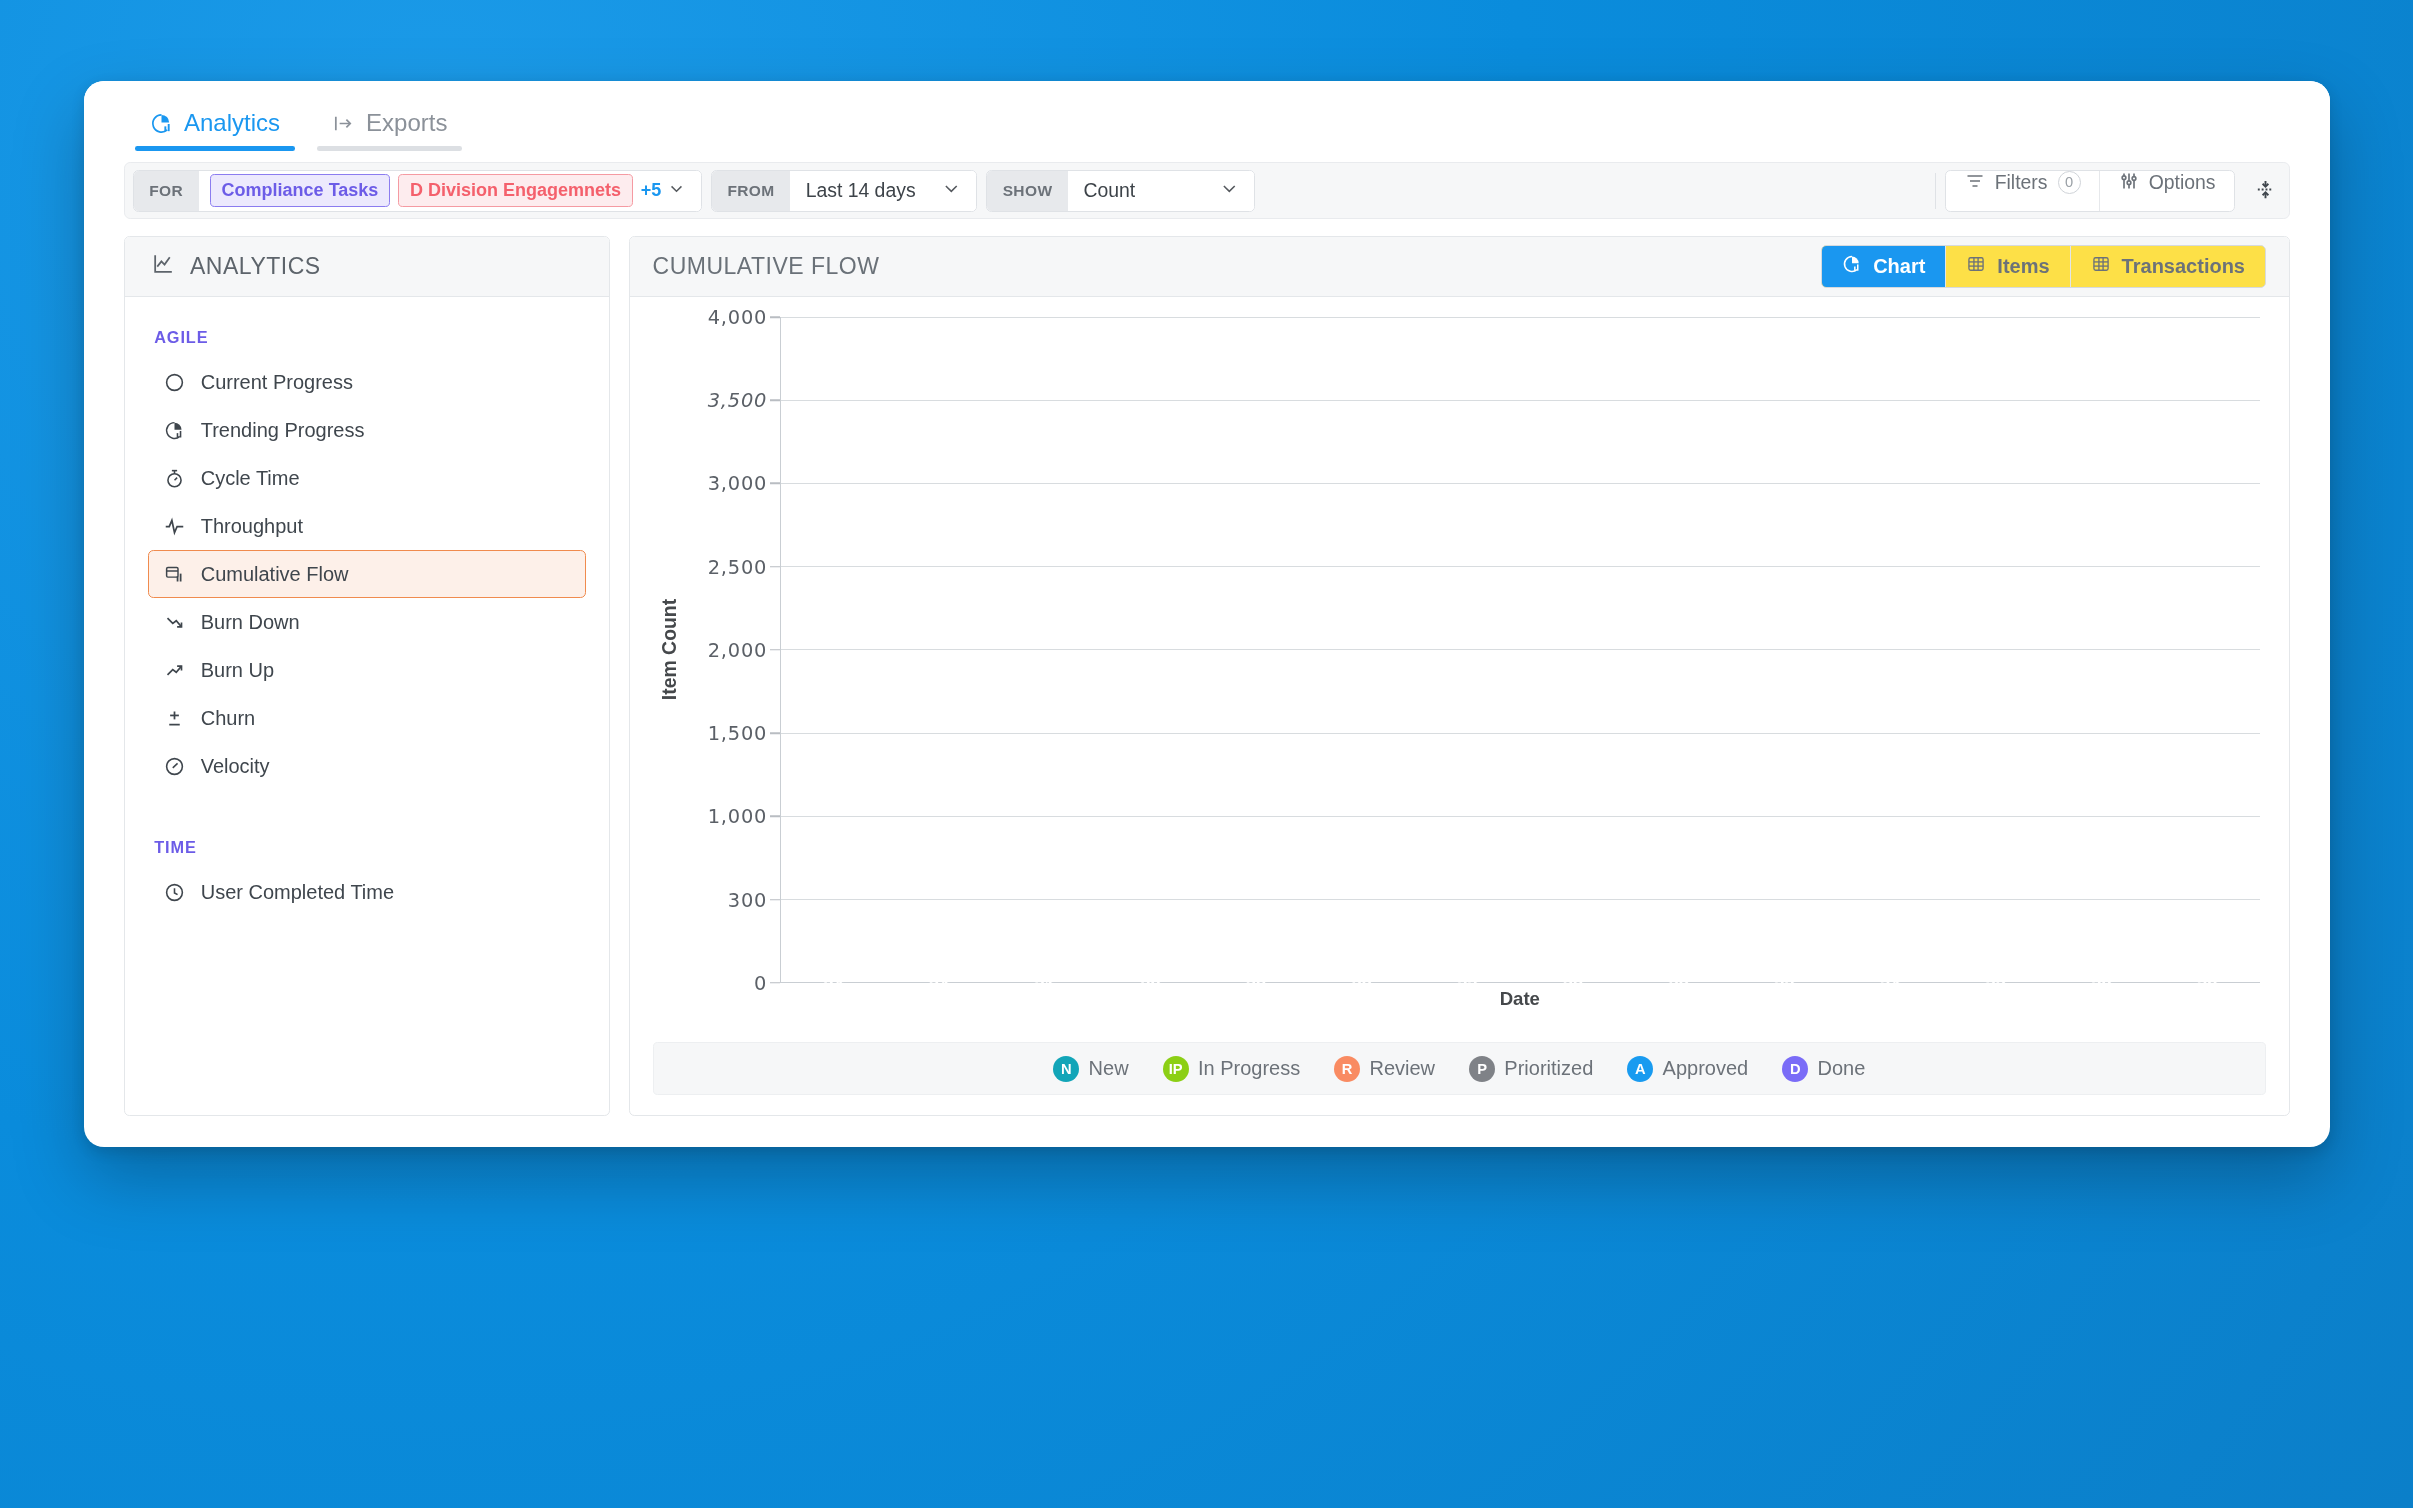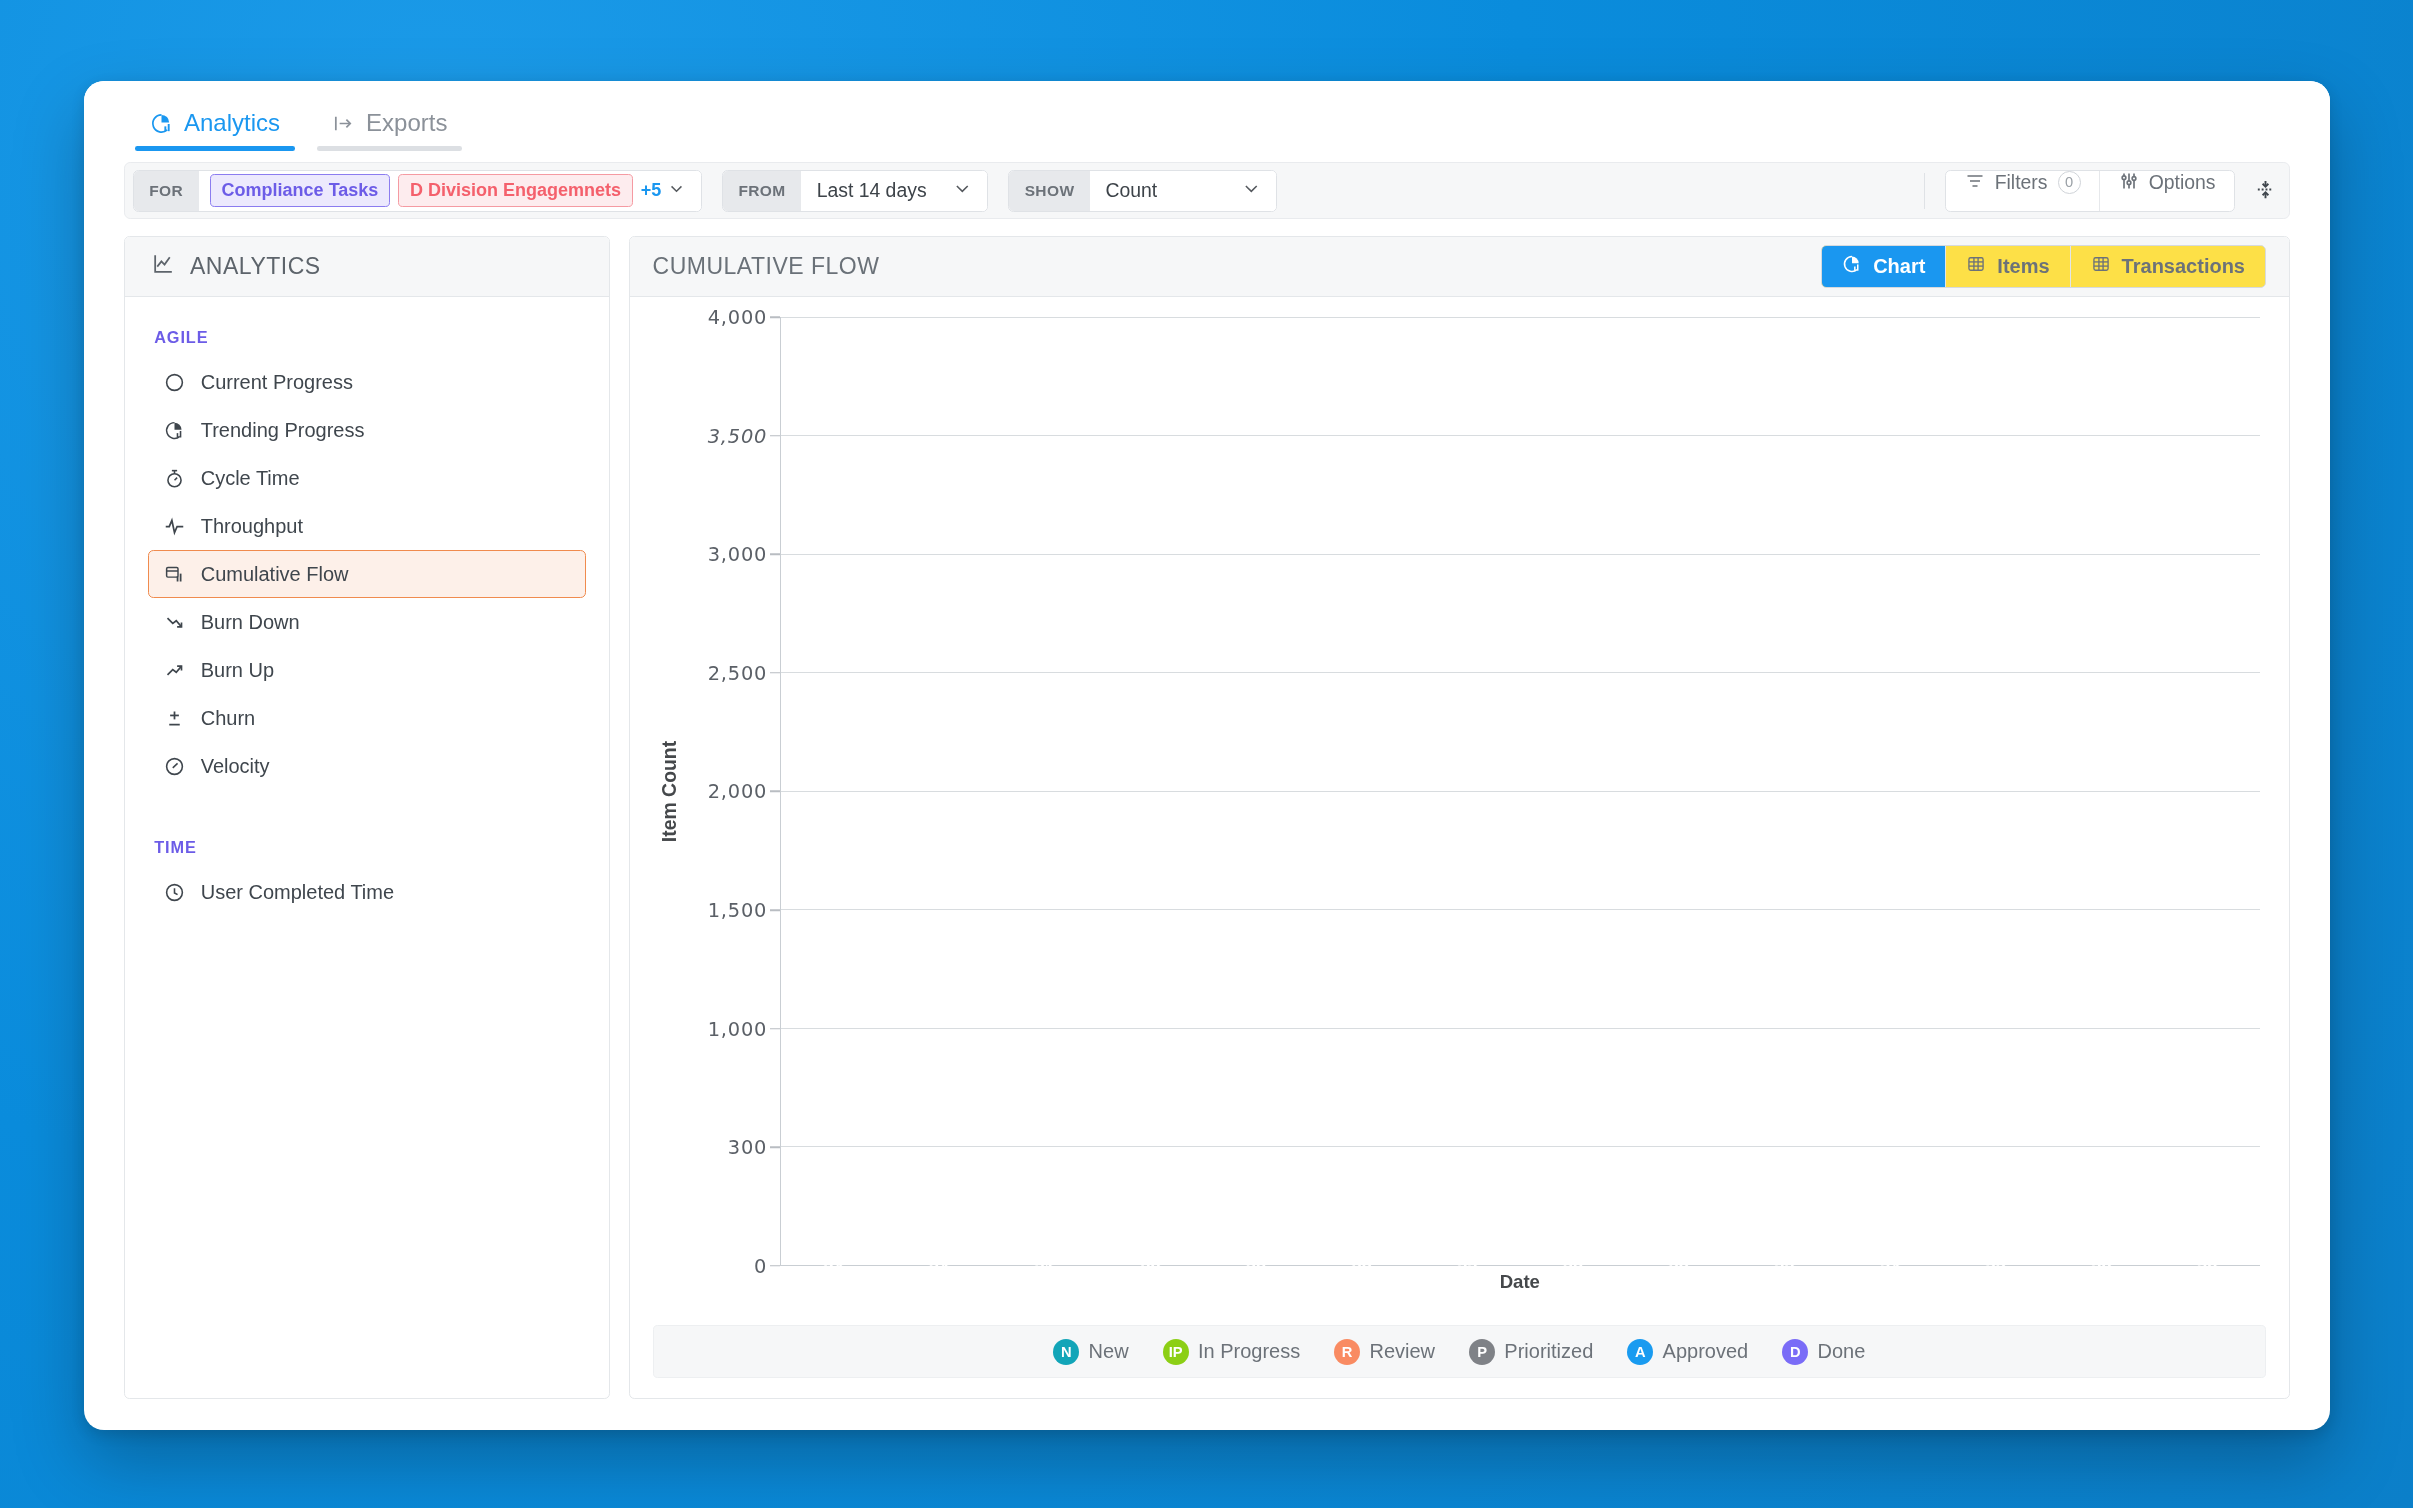--- a/index.html
+++ b/index.html
@@ -7,21 +7,21 @@
   body {
     font-family: "Liberation Sans", sans-serif;
     background: radial-gradient(circle at 18% 8%, #1b9ae8 0%, #0a8cdc 45%, #0b7fc9 100%);
     overflow: hidden;
   }
 
   
   .window {
     position: absolute;
     left: 84px; top: 81px;
-    width: 2246px; height: 1349px;
+    width: 2246px; height: 1066px;
     background: #ffffff;
     border-radius: 20px;
     box-shadow: 0 31px 70px rgba(0,0,0,0.26), 0 4.6px 14px rgba(0,0,0,0.12);
     overflow: hidden;
     display: flex;
     flex-direction: column;
   }
 
   
   .tabstrip {
@@ -52,21 +52,21 @@
   
   .filterbar {
     margin: 11px 40px 0 40px;
     height: 57px;
     background: #f6f7f8;
     border: 0.8px solid #e9ebee;
     border-radius: 6.2px;
     display: flex;
     align-items: center;
     padding: 0 7.7px;
-    gap: 20px;
+    gap: 9px;
     flex: none;
   }
   .fgroup {
     display: flex; align-items: stretch;
     height: 42px;
     border: 0.8px solid #dfe2e6;
     border-radius: 5.4px;
     overflow: hidden;
     background: #fff;
   }

